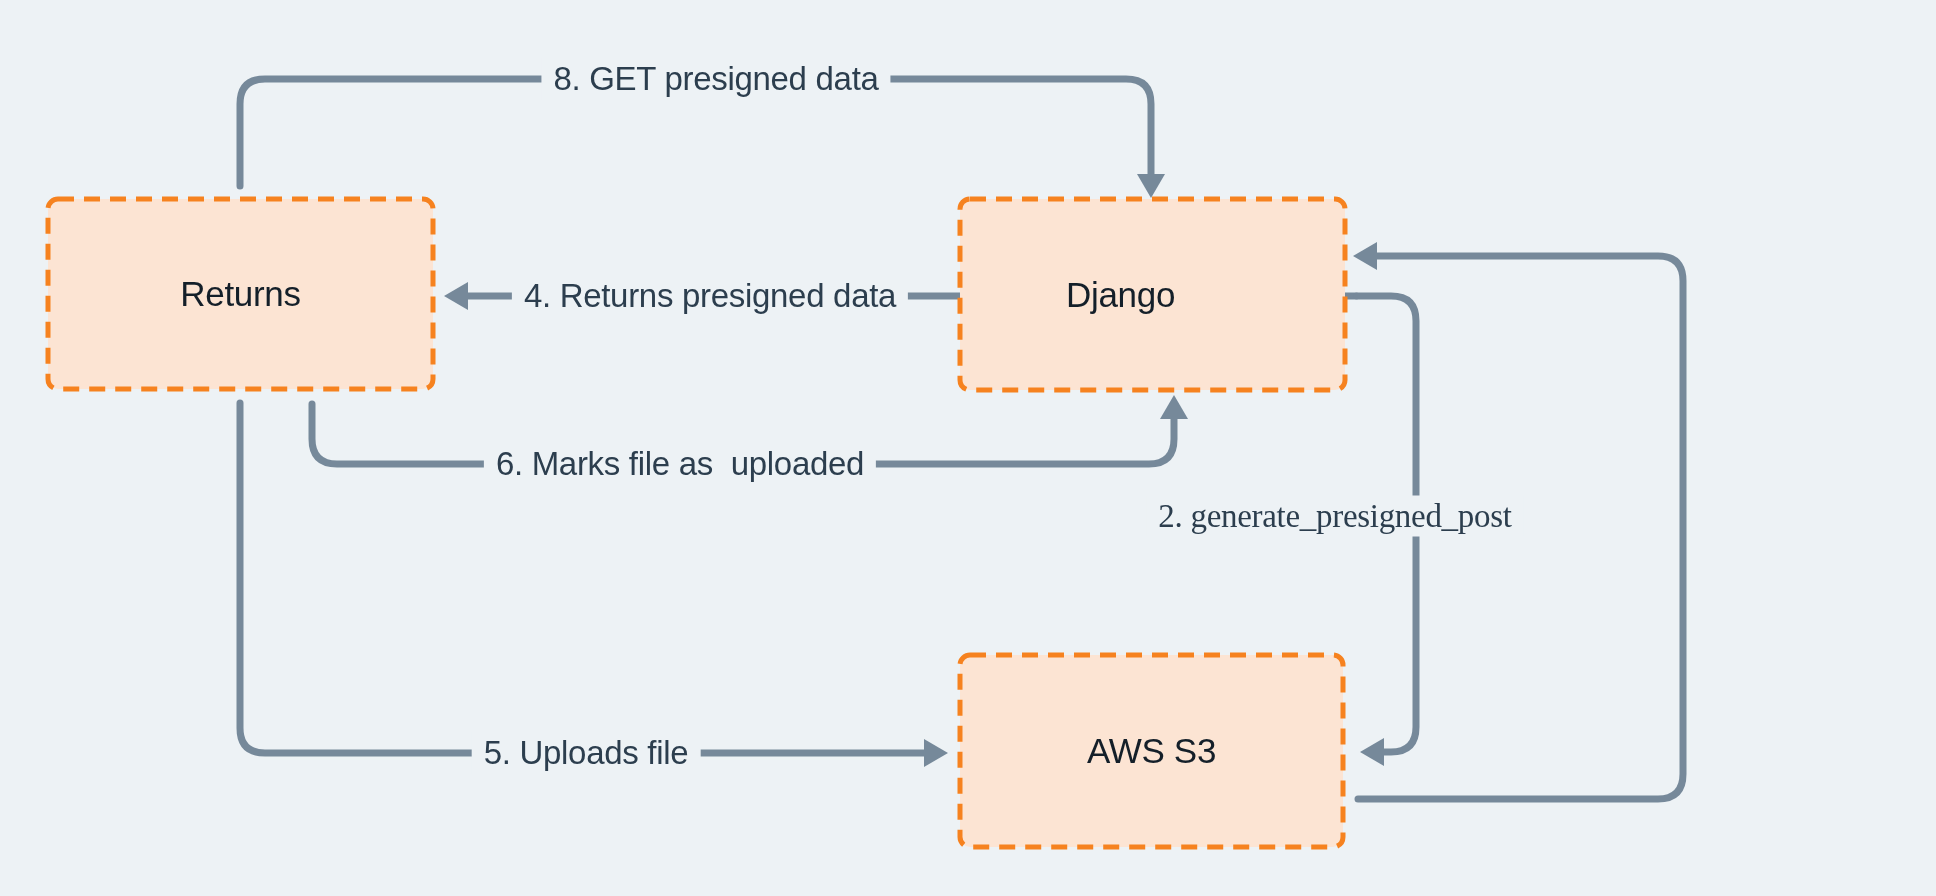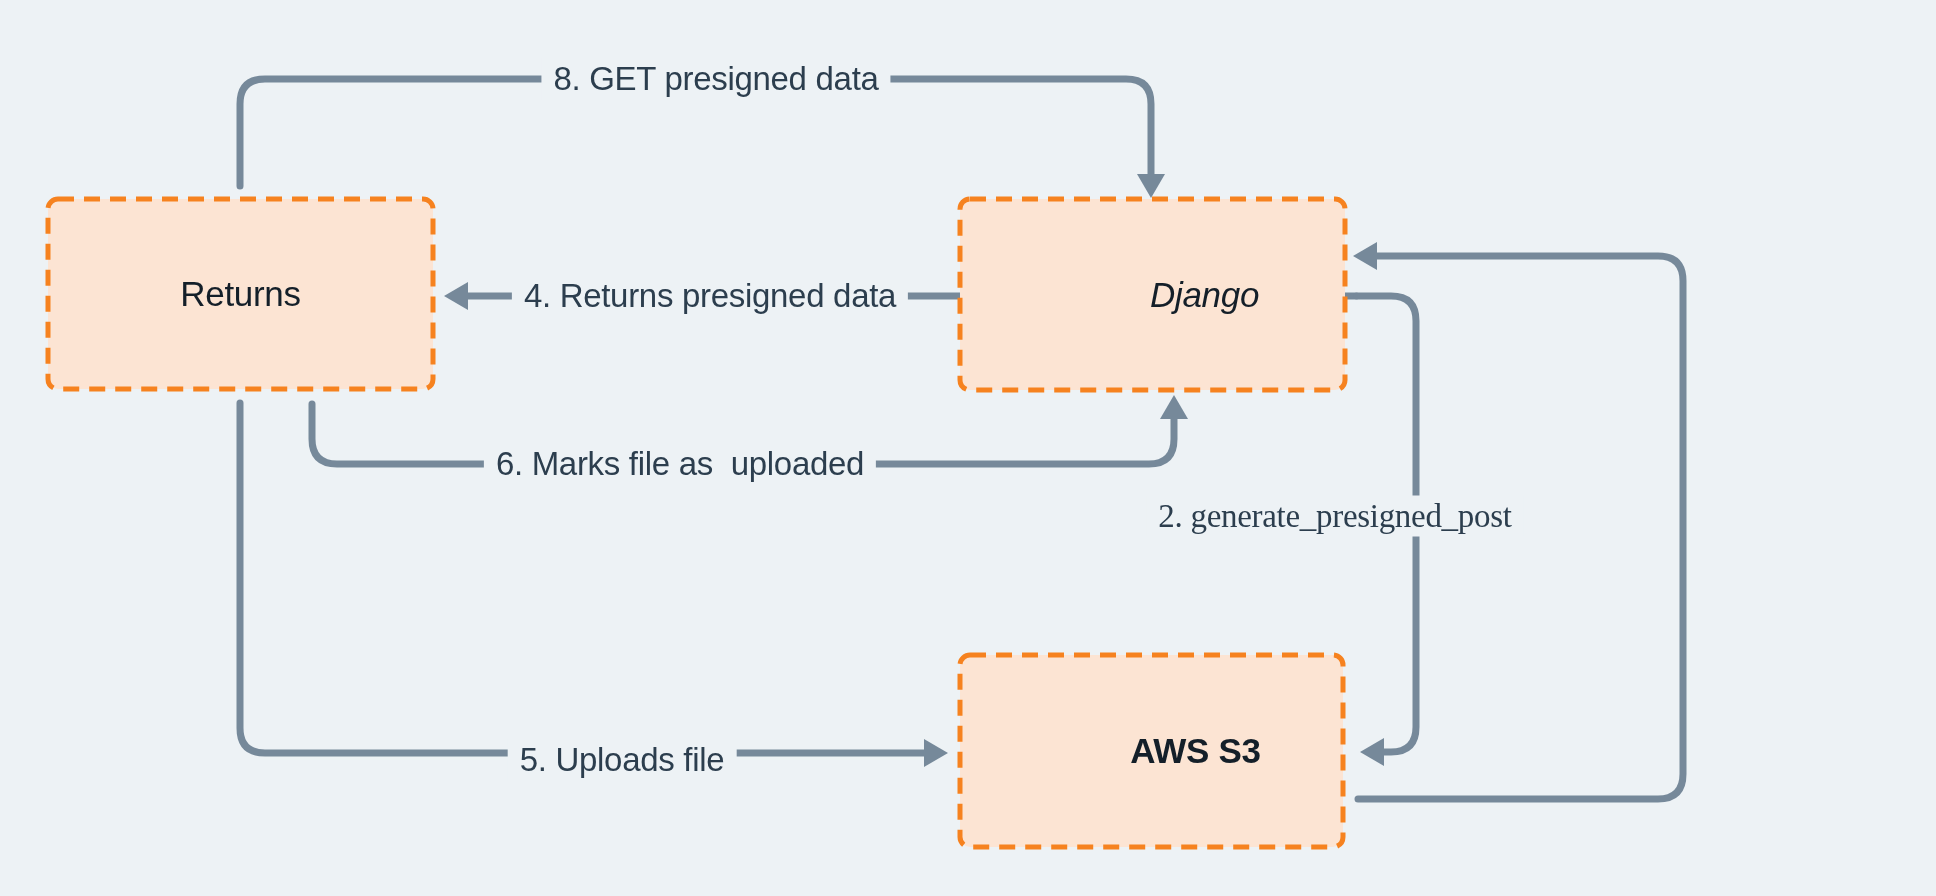--- a/index.html
+++ b/index.html
@@ -74,26 +74,26 @@
         <rect x="48" y="199" width="385" height="190" rx="10"></rect>
         <rect x="960" y="199" width="385" height="191" rx="10"></rect>
         <rect x="960" y="655" width="383" height="192" rx="10"></rect>
       </g>
     </g>
   </svg>
 
   <div class="node-overlay" style="left:48px; top:199px; width:385px; height:190px;">
     <span class="node-label">Returns</span>
   </div>
-  <div class="node-overlay" style="left:1012px; top:199px; width:385px; height:191px;font-style:italic;">
+  <div class="node-overlay" style="left:928px; top:199px; width:385px; height:191px;">
     <span class="node-label">Django</span>
   </div>
-  <div class="node-overlay" style="left:1004px; top:655px; width:383px; height:192px;font-weight:bold;">
+  <div class="node-overlay" style="left:960px; top:655px; width:383px; height:192px;">
     <span class="node-label">AWS S3</span>
   </div>
 
   <div class="edge-label" style="left:716px; top:79px;">8. GET presigned data</div>
   <div class="edge-label" style="left:1335px; top:516px;font-family:Liberation Serif, serif;">2. generate_presigned_post</div>
   <div class="edge-label" style="left:710px; top:296px;">4. Returns presigned data</div>
-  <div class="edge-label" style="left:622px; top:753px;margin-top:7px;">5. Uploads file</div>
+  <div class="edge-label" style="left:586px; top:753px;">5. Uploads file</div>
   <div class="edge-label" style="left:680px; top:464px;">6. Marks file as  uploaded</div>
 
 </div>
 
 </body></html>

